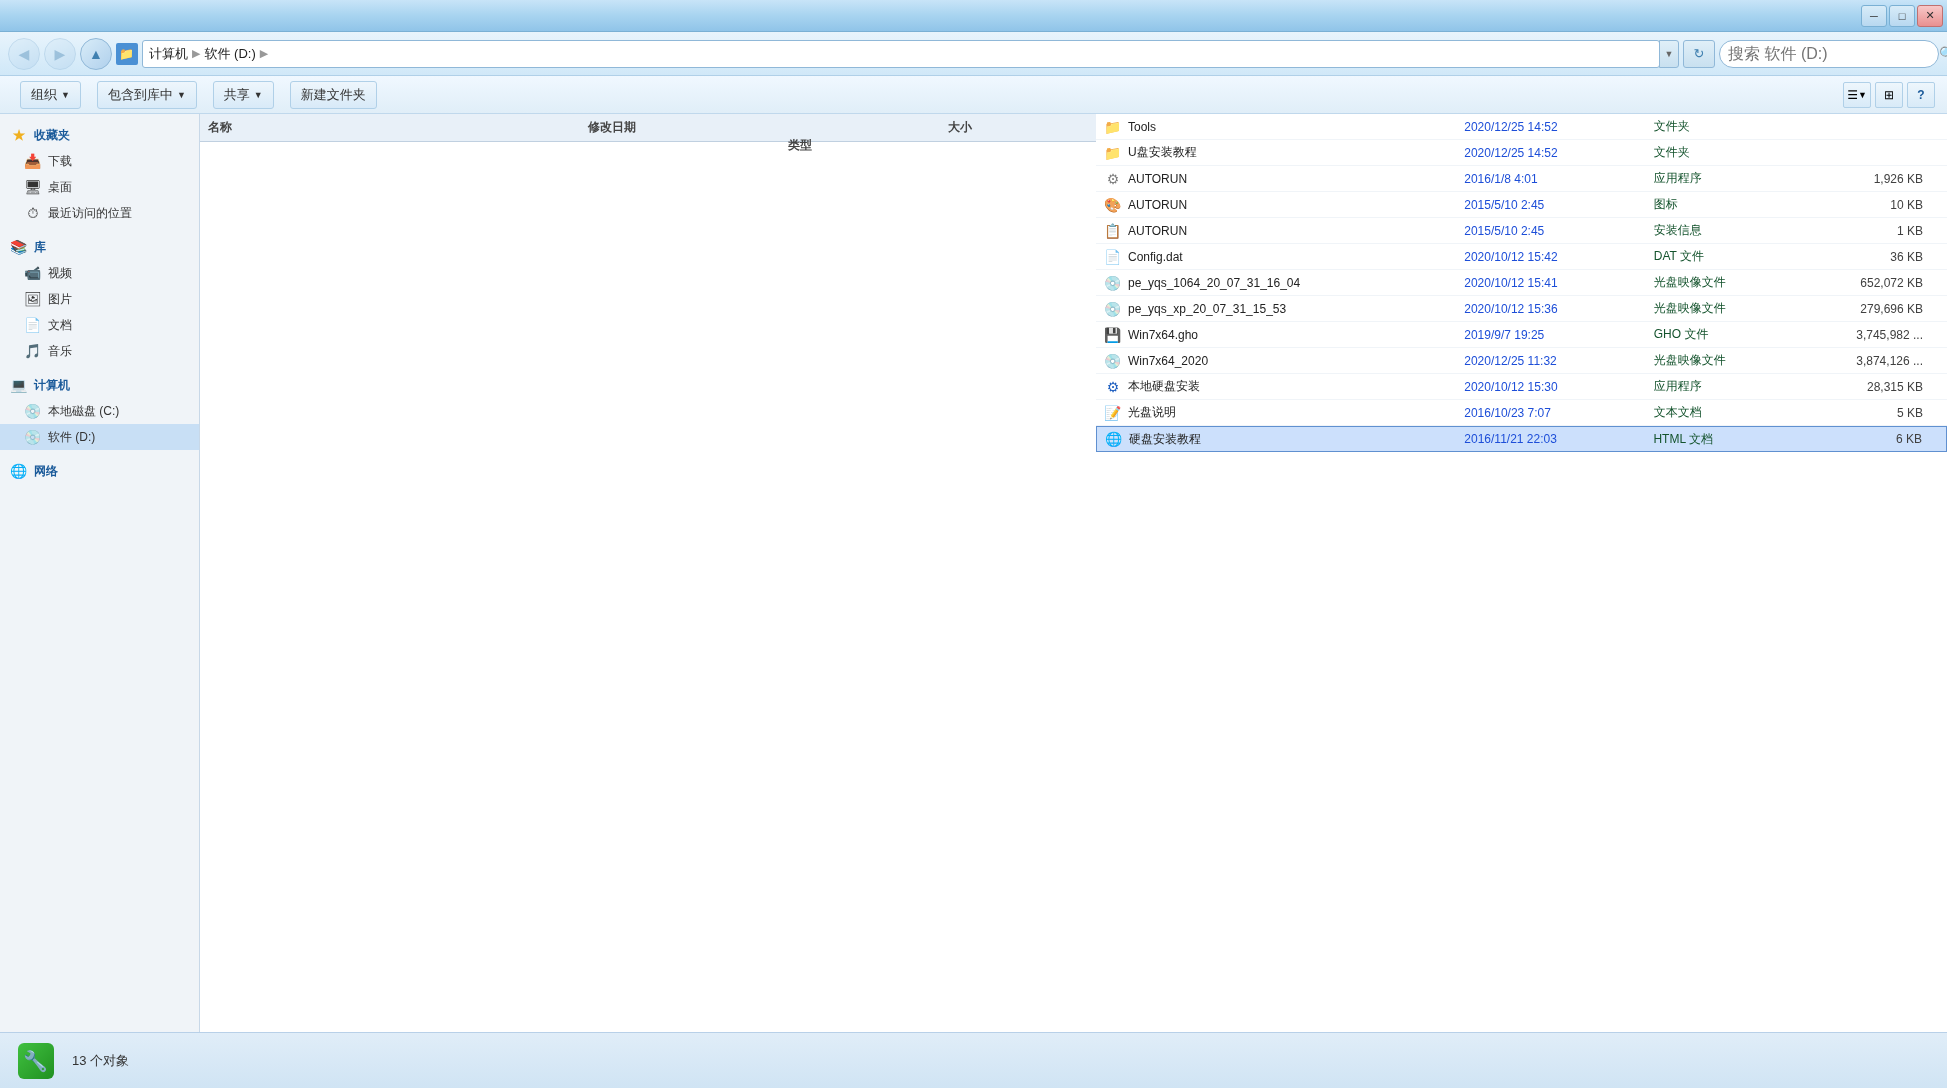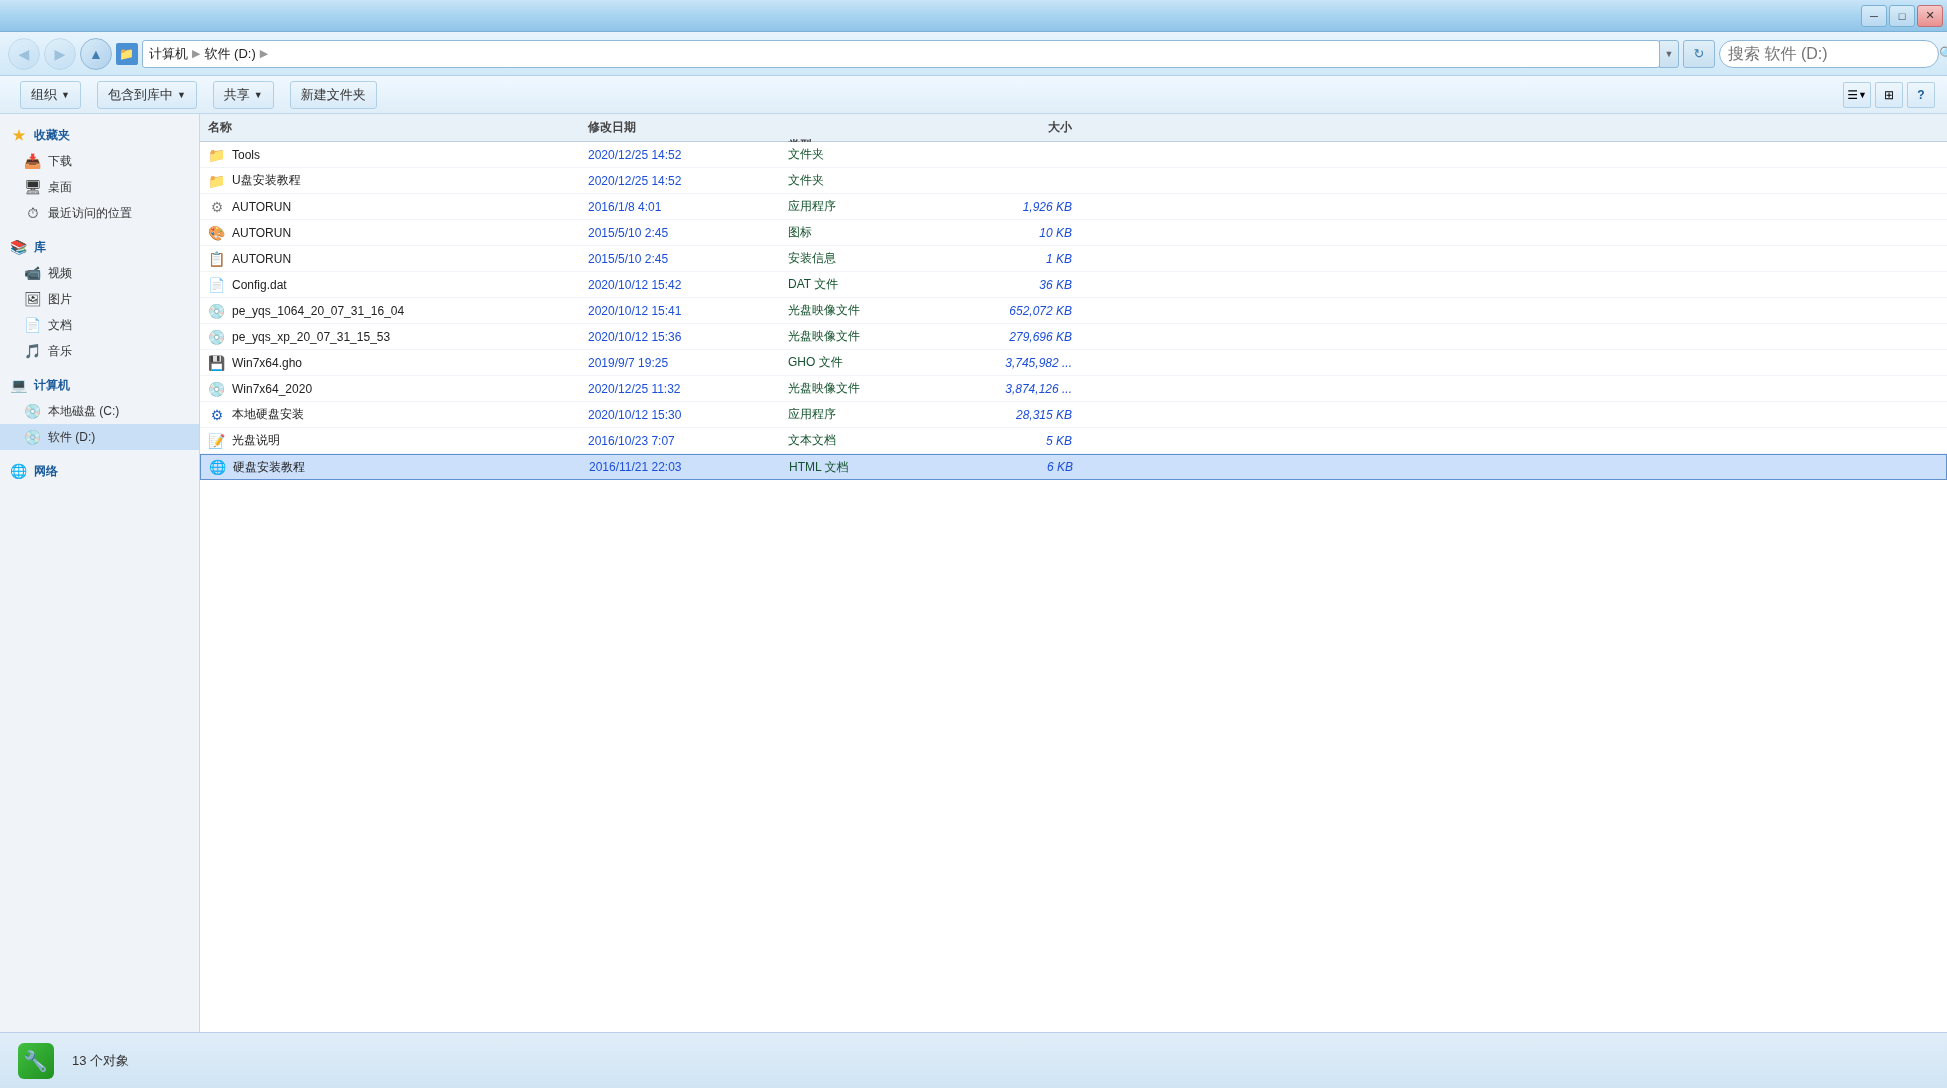--- a/index.html
+++ b/index.html
@@ -209,58 +209,58 @@
     .folder-icon { color: #f0c040; }
     .folder-blue-icon { color: #4090d0; }
     .computer-icon { color: #6080a0; }
     .drive-icon { color: #6090c0; }
     .network-icon { color: #8090a8; }
 
     
     .file-area {
       flex: 1;
       display: flex;
-      flex-direction: column;
+      flex-direction: row;
       overflow: hidden;
     }
     .file-list-header {
       display: flex;
       align-items: center;
       height: 28px;
       background: #e8f0f8;
       border-bottom: 1px solid #c0d0e0;
       padding: 0 8px;
       font-size: 12px;
       color: #444;
       font-weight: bold;
     }
     .col-name { width: 380px; cursor: pointer; }
     .col-date { width: 200px; cursor: pointer; }
     .col-type { width: 160px; cursor: pointer; margin-top: 36px; }
-    .col-size { width: 140px; cursor: pointer; text-align: right; padding-right: 16px; }
+    .col-size { width: 140px; cursor: pointer; padding-right: 16px; }
 
     .file-list {
       flex: 1;
       overflow-y: auto;
       background: white;
     }
     .file-row {
       display: flex;
       align-items: center;
       height: 26px;
       padding: 0 8px;
       border-bottom: 1px solid #f0f4f8;
       cursor: pointer;
     }
     .file-row.selected { background: #cce0fc; border: 1px solid #6090d0; }
     .file-cell { font-size: 12px; color: #222; display: flex; align-items: center; gap: 6px; }
     .file-cell.name { width: 380px; }
     .file-cell.date { width: 200px; color: #1d4ed8; }
     .file-cell.type { width: 160px; color: #14532d; }
-    .file-cell.size { width: 140px; text-align: center; justify-content: flex-end; padding-right: 16px; color: #1d4ed8; font-style: italic; }
+    .file-cell.size { width: 140px; text-align: center; justify-content: flex-end; padding-right: 16px; color: #404040; }
     .file-icon { font-size: 14px; width: 18px; height: 18px; display:inline-flex; align-items:center; justify-content:center; }
 
     
     .statusbar {
       height: 56px;
       background: linear-gradient(to bottom, #e0edf8, #d0e4f4);
       border-top: 1px solid #b8d0e8;
       display: flex;
       align-items: center;
       padding: 0 16px;

